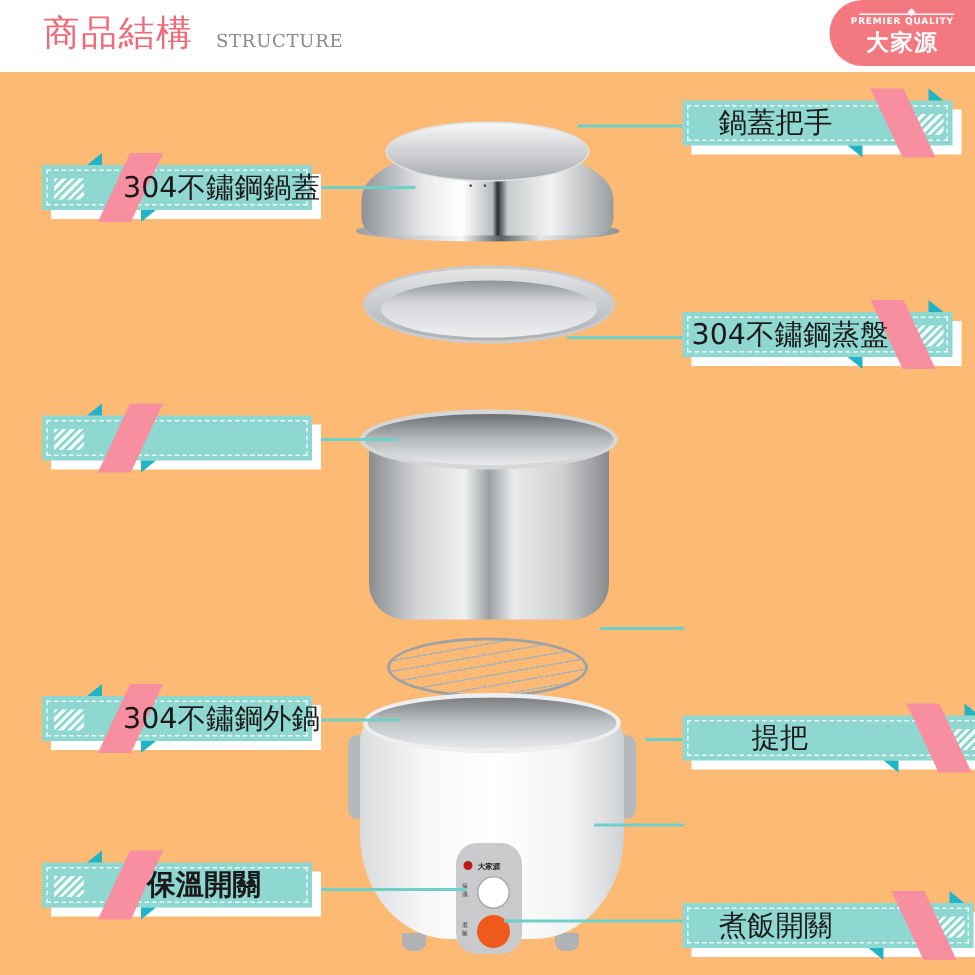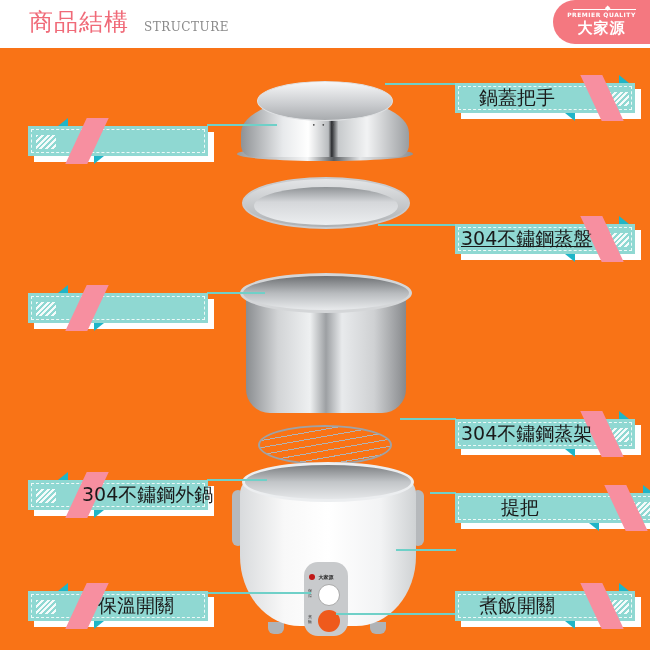--- a/index.html
+++ b/index.html
@@ -1,29 +1,29 @@
 <!DOCTYPE html>
 <html><head>
   <meta charset="utf-8">
   <style>
     * { box-sizing: border-box; margin: 0; padding: 0; }
     body { width: 650px; height: 650px; overflow: hidden; background: #fde8ea; font-family: "DejaVu Sans", sans-serif; }
-    .page { position: relative; width: 650px; height: 650px; background: #f97316; }
+    .page { position: relative; width: 650px; height: 650px; background: #fdba74; }
     .header { position: absolute; left: 0; top: 0; width: 650px; height: 48px; background: #ffffff; }
     .title { position: absolute; left: 29px; top: 6px; font-size: 24px; color: #f06a78; letter-spacing: 1px; font-family: "DejaVu Sans", sans-serif; }
     .subtitle { position: absolute; left: 144px; top: 20px; font-size: 12px; color: #8a8a8a; font-family: "DejaVu Serif", serif; letter-spacing: 0.5px; font-variant: small-caps; }
     .badge { position: absolute; left: 553px; top: 0; width: 97px; height: 44px; background: #f47880; border-radius: 0 0 0 22px; border-top-left-radius: 22px; }
     .badge-pq { position: absolute; left: 0; right: 0; top: 11px; text-align: center; font-size: 6px; color: #fff; font-weight: bold; letter-spacing: 0.5px; font-family: "DejaVu Sans", sans-serif; }
     .badge-pq::before, .badge-pq::after { content: ""; display: inline-block; width: 4px; }
     .badge-line { position: absolute; left: 20px; right: 14px; top: 9px; height: 1px; background: #fff; }
     .badge-gem { position: absolute; left: 52px; top: 4px; font-size: 7px; color: #fff; }
     .badge-brand { position: absolute; left: 0; right: 0; top: 19px; text-align: center; font-size: 15px; color: #fff; font-weight: bold; letter-spacing: 1px; }
 
     
-    .label { position: absolute; height: 30px; margin-top: 16px; }
+    .label { position: absolute; height: 30px; }
     .label .bg { position: absolute; left: 0; top: 0; right: 0; bottom: 0; background: #8fd8d2; }
     .label .shadow { position: absolute; left: 6px; top: 6px; right: -6px; bottom: -6px; background: #ffffff; }
     .label .dash { position: absolute; left: 3px; top: 3px; right: 3px; bottom: 3px; border: 1px dashed rgba(255,255,255,0.85); }
     .label .ribbon { position: absolute; top: -8px; width: 22px; height: 46px; background: #f78fa0; transform: skewX(-25deg); }
     .label .tri { position: absolute; width: 0; height: 0; }
     .label .stripes { position: absolute; top: 9px; width: 20px; height: 14px; background: repeating-linear-gradient(135deg, rgba(255,255,255,0.9) 0 2px, transparent 2px 4px); }
     .label .text { position: absolute; top: 0; bottom: 0; display: flex; align-items: center; font-size: 19px; color: #1a1a1a; white-space: nowrap; }
 
     .label.left .ribbon { left: 48px; }
     .label.left .stripes { left: 8px; }
@@ -134,20 +134,21 @@
   <div class="leader" style="left:336px; top:613px; width:120px;"></div>
 
   <div class="label left" style="left:28px; top:110px; width:180px;">
     <div class="shadow"></div>
     <div class="bg"></div>
     <div class="dash"></div>
     <div class="tri tri-top"></div>
     <div class="tri tri-bot"></div>
     <div class="stripes"></div>
     <div class="ribbon"></div>
+    <div class="text" style="left:54px;">304不鏽鋼鍋蓋</div>
   </div>
 
   <div class="label left" style="left:28px; top:277px; width:180px;">
     <div class="shadow"></div>
     <div class="bg"></div>
     <div class="dash"></div>
     <div class="tri tri-top"></div>
     <div class="tri tri-bot"></div>
     <div class="stripes"></div>
     <div class="ribbon"></div>
@@ -165,21 +166,21 @@
   </div>
 
   <div class="label left" style="left:28px; top:575px; width:180px;">
     <div class="shadow"></div>
     <div class="bg"></div>
     <div class="dash"></div>
     <div class="tri tri-top"></div>
     <div class="tri tri-bot"></div>
     <div class="stripes"></div>
     <div class="ribbon"></div>
-    <div class="text" style="left:70px;">保溫開關</div>
+    <div class="text" style="left:70px;font-weight:bold;">保溫開關</div>
   </div>
 
   <div class="label right" style="left:455px; top:67px; width:180px;">
     <div class="shadow"></div>
     <div class="bg"></div>
     <div class="dash"></div>
     <div class="tri tri-top"></div>
     <div class="tri tri-bot"></div>
     <div class="stripes"></div>
     <div class="ribbon"></div>
@@ -187,47 +188,37 @@
   </div>
 
   <div class="label right" style="left:455px; top:208px; width:180px;">
     <div class="shadow"></div>
     <div class="bg"></div>
     <div class="dash"></div>
     <div class="tri tri-top"></div>
     <div class="tri tri-bot"></div>
     <div class="stripes"></div>
     <div class="ribbon"></div>
-    <div class="text" style="left:6px;text-decoration:underline;">304不鏽鋼蒸盤</div>
-  </div>
-
-  <div class="label right" style="left:455px; top:403px; width:180px;">
-    <div class="shadow"></div>
-    <div class="bg"></div>
-    <div class="dash"></div>
-    <div class="tri tri-top"></div>
-    <div class="tri tri-bot"></div>
-    <div class="stripes"></div>
-    <div class="ribbon"></div>
-    <div class="text" style="left:6px;">304不鏽鋼蒸架</div>
-  </div>
+    <div class="text" style="left:6px;">304不鏽鋼蒸盤</div>
+  </div>
+
 
   <div class="label right" style="left:455px; top:477px; width:204px;">
     <div class="shadow"></div>
     <div class="bg"></div>
     <div class="dash"></div>
     <div class="tri tri-top"></div>
     <div class="tri tri-bot"></div>
     <div class="stripes"></div>
     <div class="ribbon"></div>
     <div class="text" style="left:46px;">提把</div>
   </div>
 
 
-  <div class="label right" style="left:455px; top:575px; width:180px;">
+  <div class="label right" style="left:455px; top:602px; width:194px;">
     <div class="shadow"></div>
     <div class="bg"></div>
     <div class="dash"></div>
     <div class="tri tri-top"></div>
     <div class="tri tri-bot"></div>
     <div class="stripes"></div>
     <div class="ribbon"></div>
     <div class="text" style="left:24px;">煮飯開關</div>
   </div>
 

